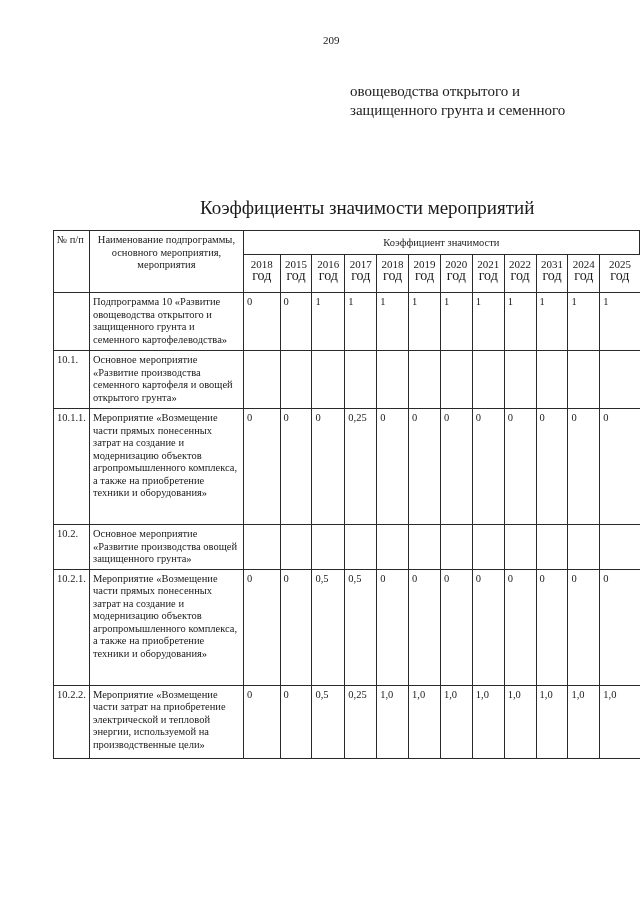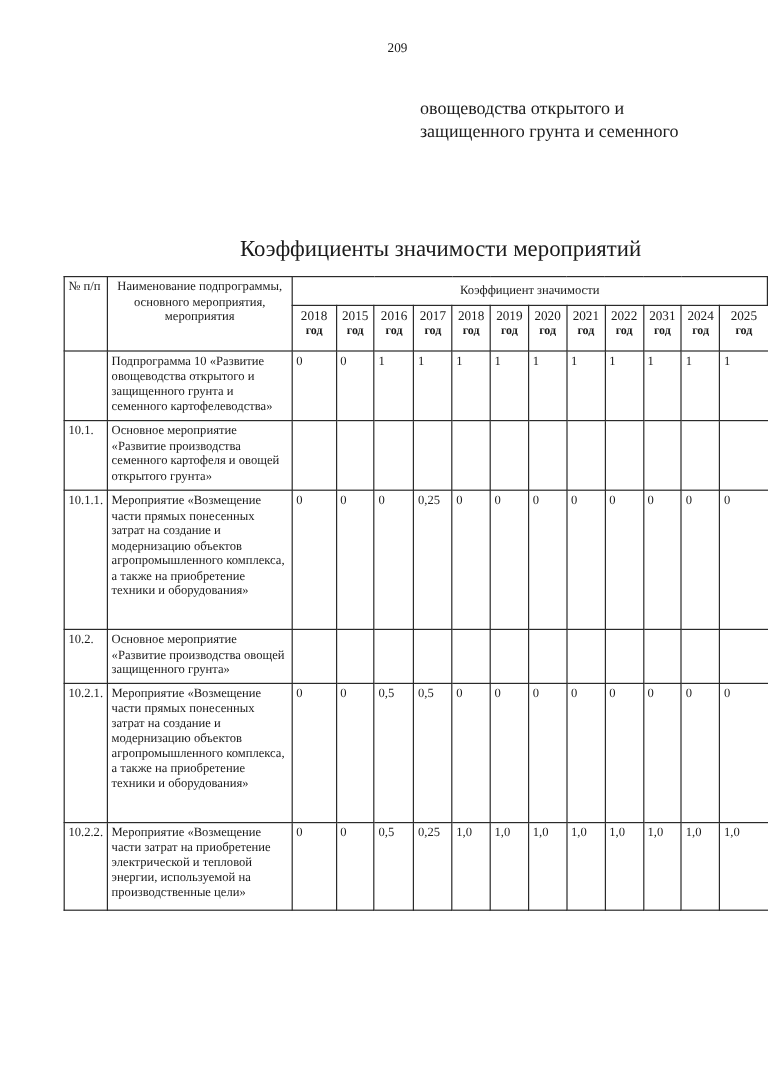--- a/index.html
+++ b/index.html
@@ -15,21 +15,21 @@
     position: absolute; top: 230px; left: 53px;
     border-collapse: collapse; table-layout: fixed;
     font-size: 10.5px; line-height: 12.5px;
   }
   table.coef td, table.coef th {
     border: 1px solid #2a2a2a; vertical-align: top; padding: 3px 3px; font-weight: normal;
     overflow: hidden;
   }
   table.coef th { text-align: center; vertical-align: top; }
   th.year { font-size: 11px; line-height: 12px; padding: 3px 1px; white-space: nowrap; }
-  th.year .god { display: block; font-size: 10px; font-weight: bold; }
+  th.year .god { display: block; font-size: 14px; }
   td.num { white-space: nowrap; }
   td.name { padding-left: 4px; }
   .truncate-right { border-right: none !important; }
 </style>
 </head>
 <body>
 
 <div class="page-number">209</div>
 
 <div class="appendix">

